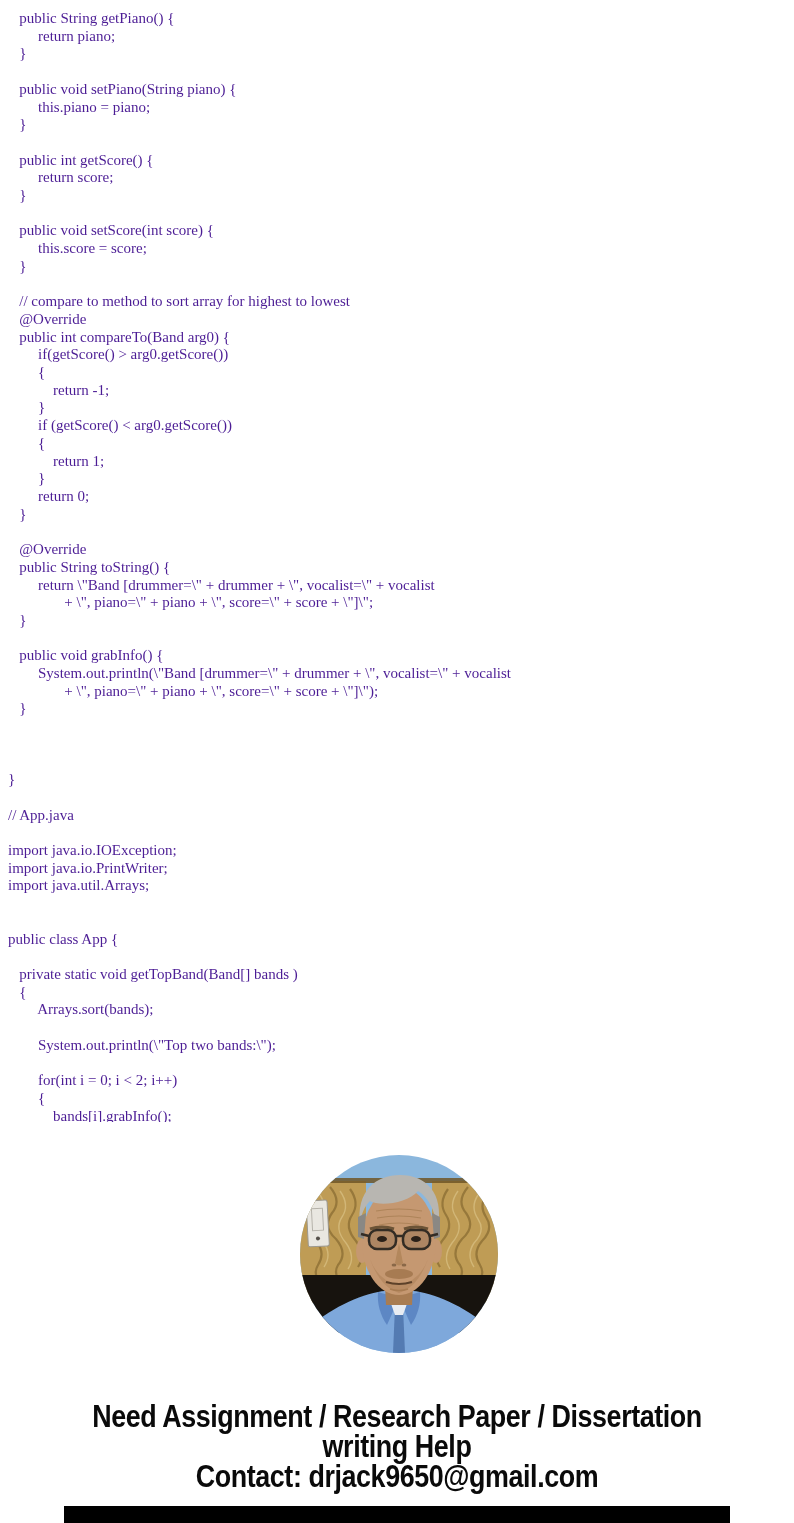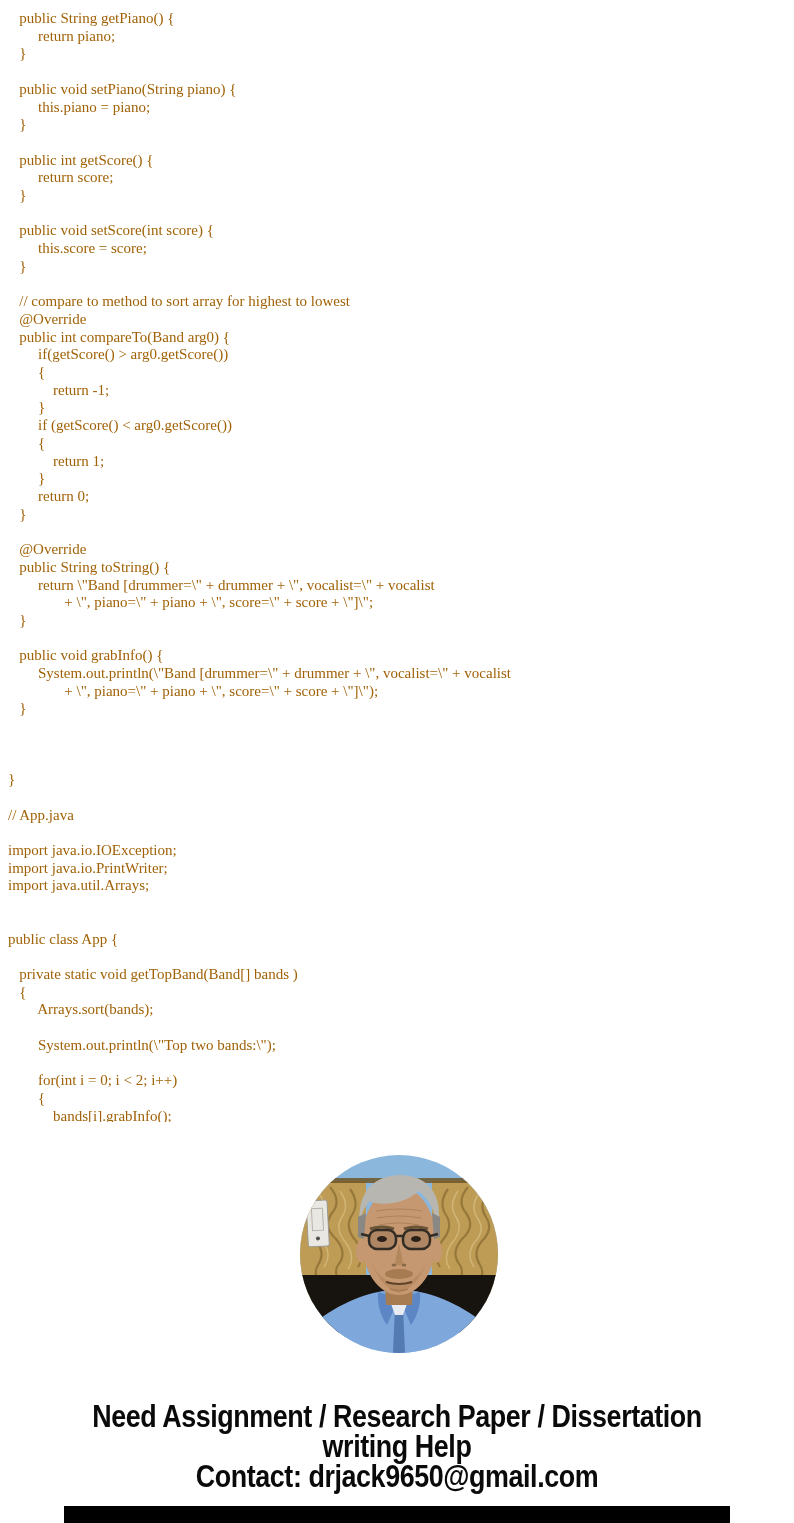--- a/index.html
+++ b/index.html
@@ -13,21 +13,21 @@
   #code-region{
     position:absolute;top:0;left:0;width:794px;height:1122px;
     overflow:hidden;
   }
   #code-region pre{
     margin:0;
     padding:10px 0 0 8px;
     font-family:"Liberation Serif",serif;
     font-size:15px;
     line-height:17.7px;
-    color:#a16207;
+    color:#4c1d95;
     white-space:pre;
   }
   #portrait{
     position:absolute;left:300px;top:1155px;width:198px;height:198px;
     border-radius:50%;overflow:hidden;
   }
   #footer-text{
     position:absolute;top:1401px;left:0;width:794px;
     text-align:center;
     font-family:"Liberation Sans",sans-serif;

